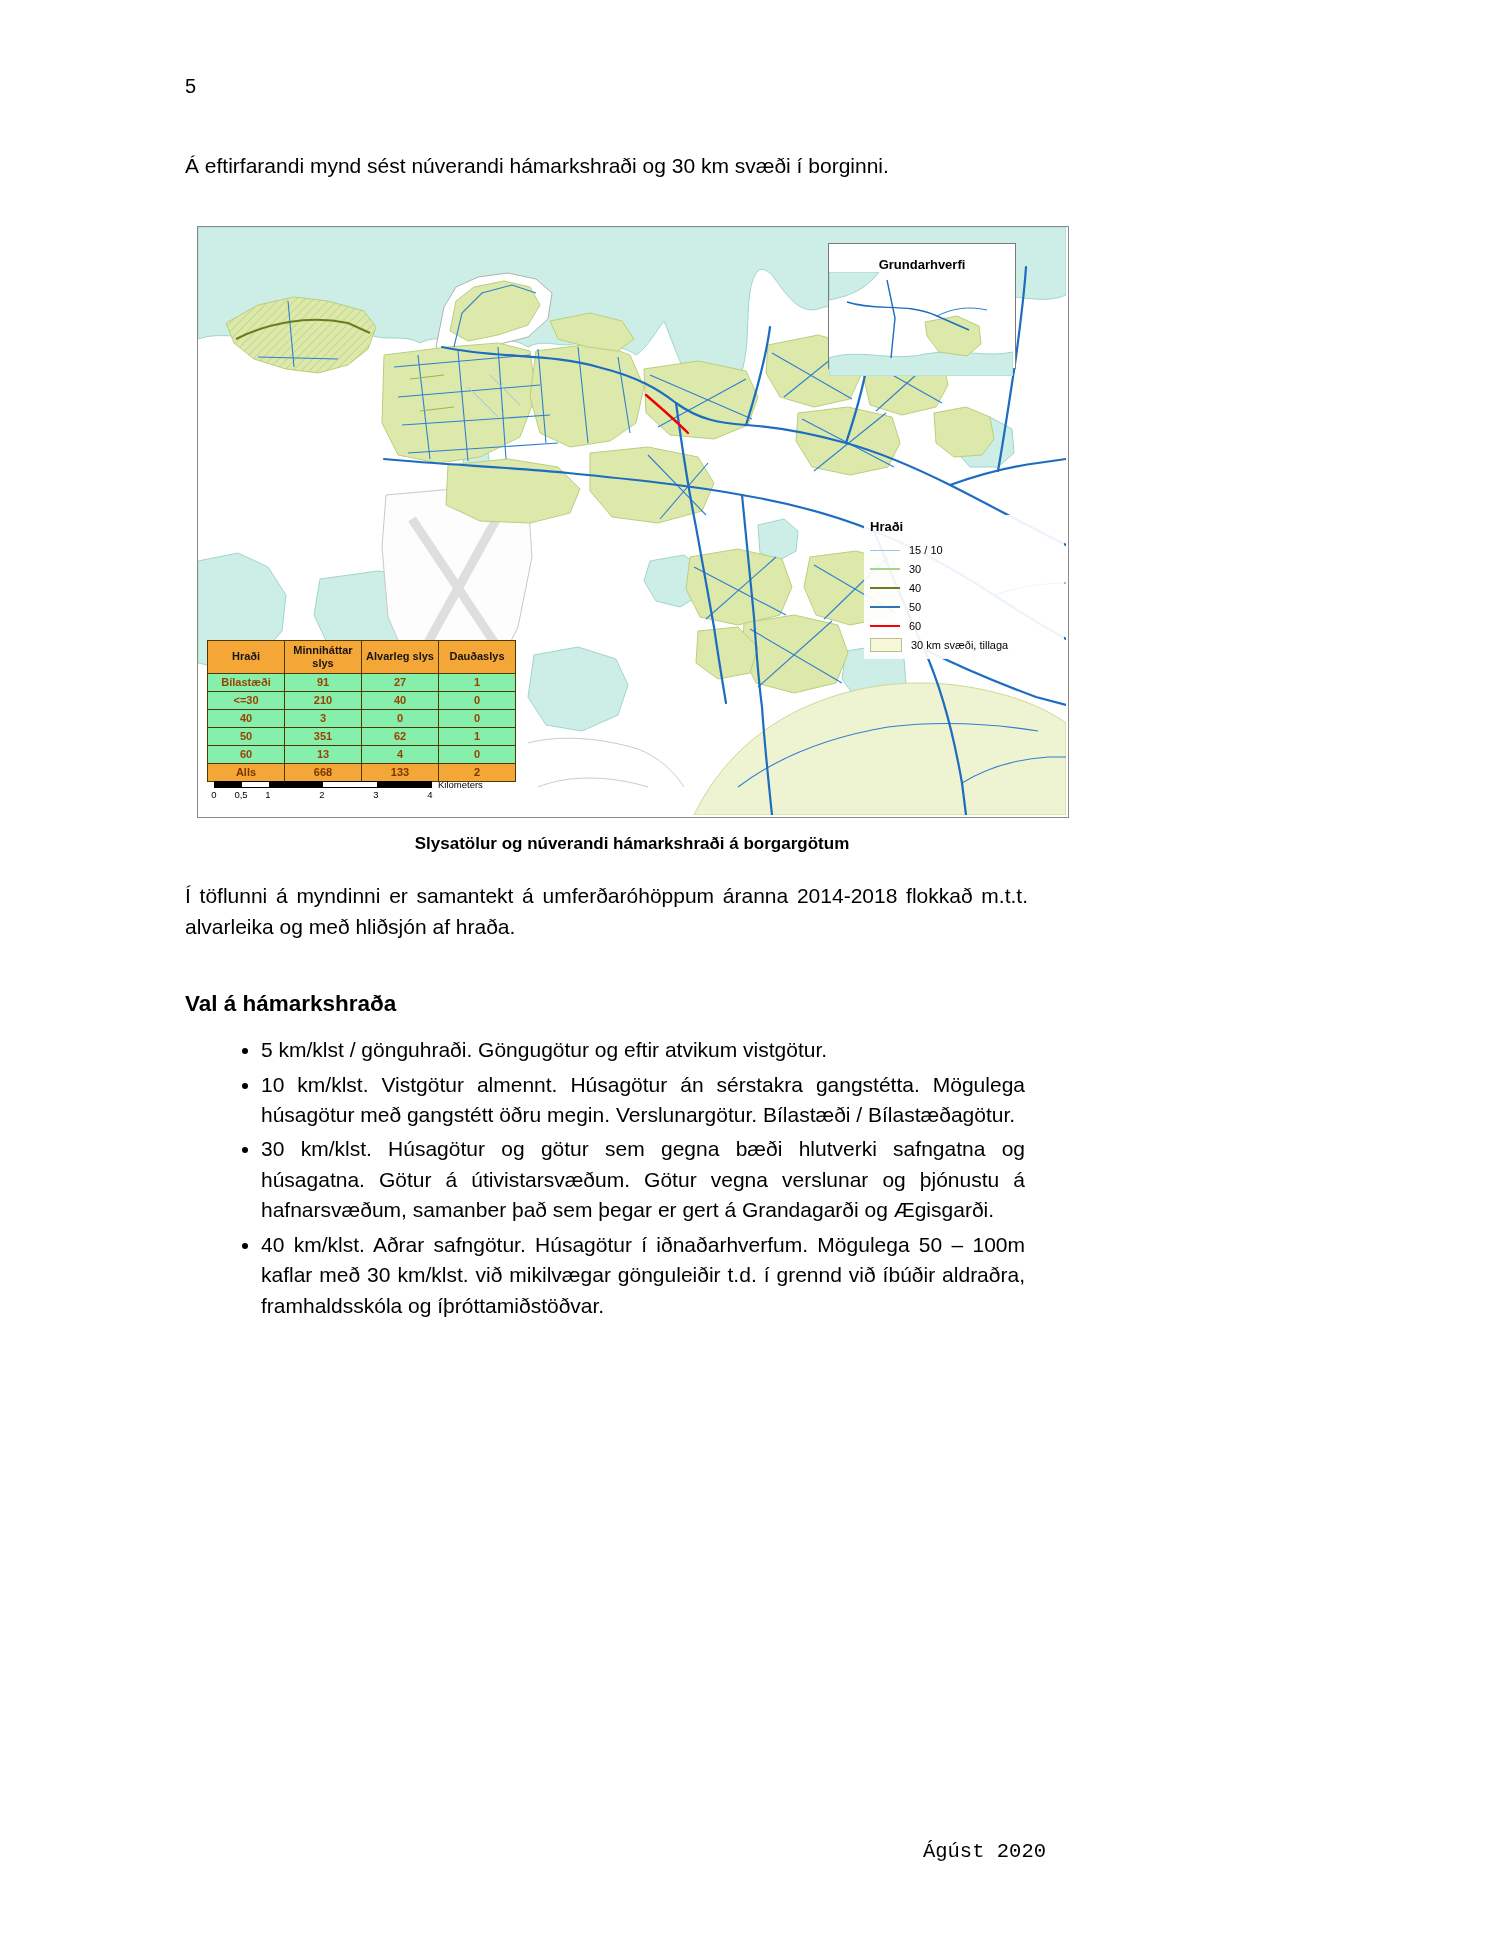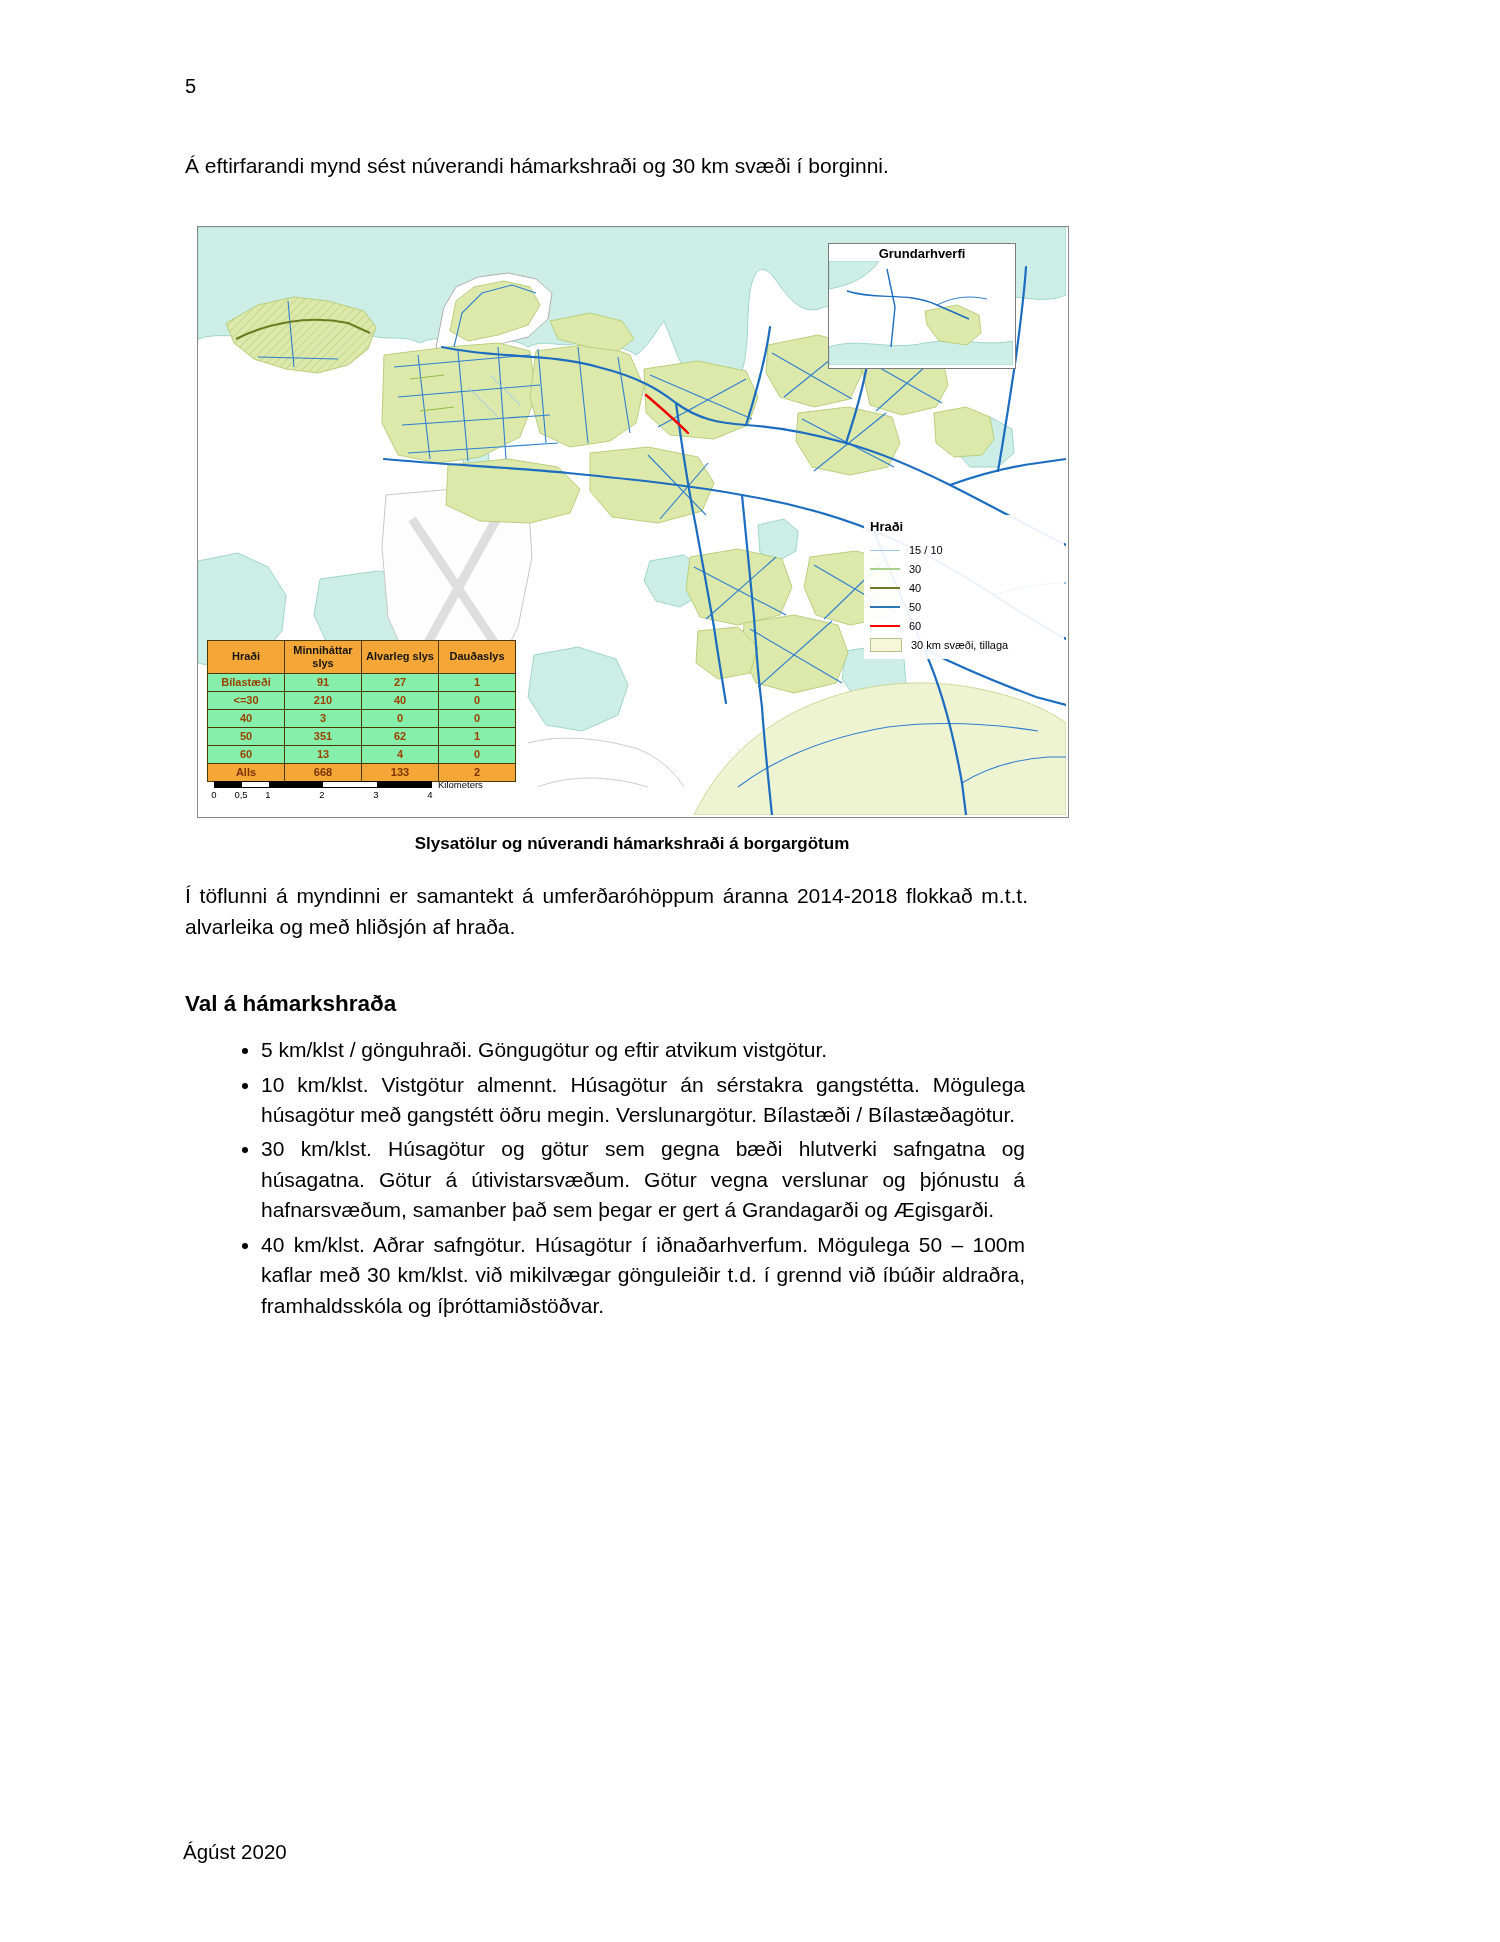--- a/index.html
+++ b/index.html
@@ -8,21 +8,21 @@
   .page-number{padding-top:75px;font-size:20px;}
   h1.doc-heading,h2.doc-heading{font-size:22.5px;font-weight:700;}
   h1.doc-heading{margin-top:44px;}
   h2.doc-heading{margin-top:48px;}
   p.body-text{font-size:21px;line-height:1.5;width:843px;}
   .intro{margin-top:52px;}
   .map-figure{margin-top:44px;margin-left:12px;width:872px;}
   .map-canvas{position:relative;width:870px;height:590px;border:1px solid #8a8a8a;background:#fff;}
   .map-canvas > svg{position:absolute;left:0;top:0;}
   .inset{position:absolute;left:630px;top:16px;width:186px;height:124px;background:#fff;border:1px solid #7a7a7a;}
-  .inset-label{font-size:13px;font-weight:700;text-align:center;padding-top:2px;}
+  .inset-label{font-size:13px;font-weight:700;text-align:center;padding-top:13px;}
   .legend{position:absolute;left:666px;top:288px;width:188px;background:rgba(255,255,255,.92);padding:4px 6px;}
   .legend-title{font-size:13px;font-weight:700;margin-bottom:7px;}
   .legend-row{display:flex;align-items:center;height:19px;}
   .legend-line{display:inline-block;width:30px;height:2px;margin-right:9px;flex:0 0 30px;}
   .legend-line.thin{height:1px;}
   .legend-box{display:inline-block;width:30px;height:12px;border:1px solid #bdbd8e;margin-right:9px;flex:0 0 30px;}
   .legend-label{font-size:11px;}
   .crash-table{position:absolute;left:9px;top:413px;border-collapse:collapse;font-size:11px;}
   .crash-table th,.crash-table td{border:1px solid #4a3a00;text-align:center;padding:1px 4px;}
   .crash-table th{background:#f4a636;color:#151515;font-weight:700;width:68px;height:30px;line-height:1.15;}
@@ -33,21 +33,21 @@
   .scalebar .seg{height:100%;}
   .scalebar .seg.b{background:#000;}
   .scalebar .seg.w{background:#fff;}
   .scalebar .tick{position:absolute;top:11px;transform:translateX(-50%);}
   .scalebar .unit{position:absolute;left:224px;top:1px;}
   figcaption{margin-top:16px;width:870px;text-align:center;font-size:17px;font-weight:700;}
   .para2{margin-top:26px;text-align:justify;}
   .intro2{margin-top:22px;}
   ul.criteria{margin-top:14px;margin-left:42px;padding-left:34px;width:798px;box-sizing:border-box;list-style:disc outside;}
   ul.criteria li{font-size:21px;line-height:1.45;text-align:justify;margin-bottom:4px;}
-  .footer{position:absolute;top:1840px;left:183px;width:843px;text-align:left;font-size:20.5px;}
+  .footer{position:absolute;top:1840px;left:203px;width:843px;text-align:right;font-size:20.5px;font-family:Liberation Mono, monospace;}
 </style>
 </head>
 <body>
 
 <div class="page">
   <div class="content">
 
     <div class="page-number">5</div>
 
 

